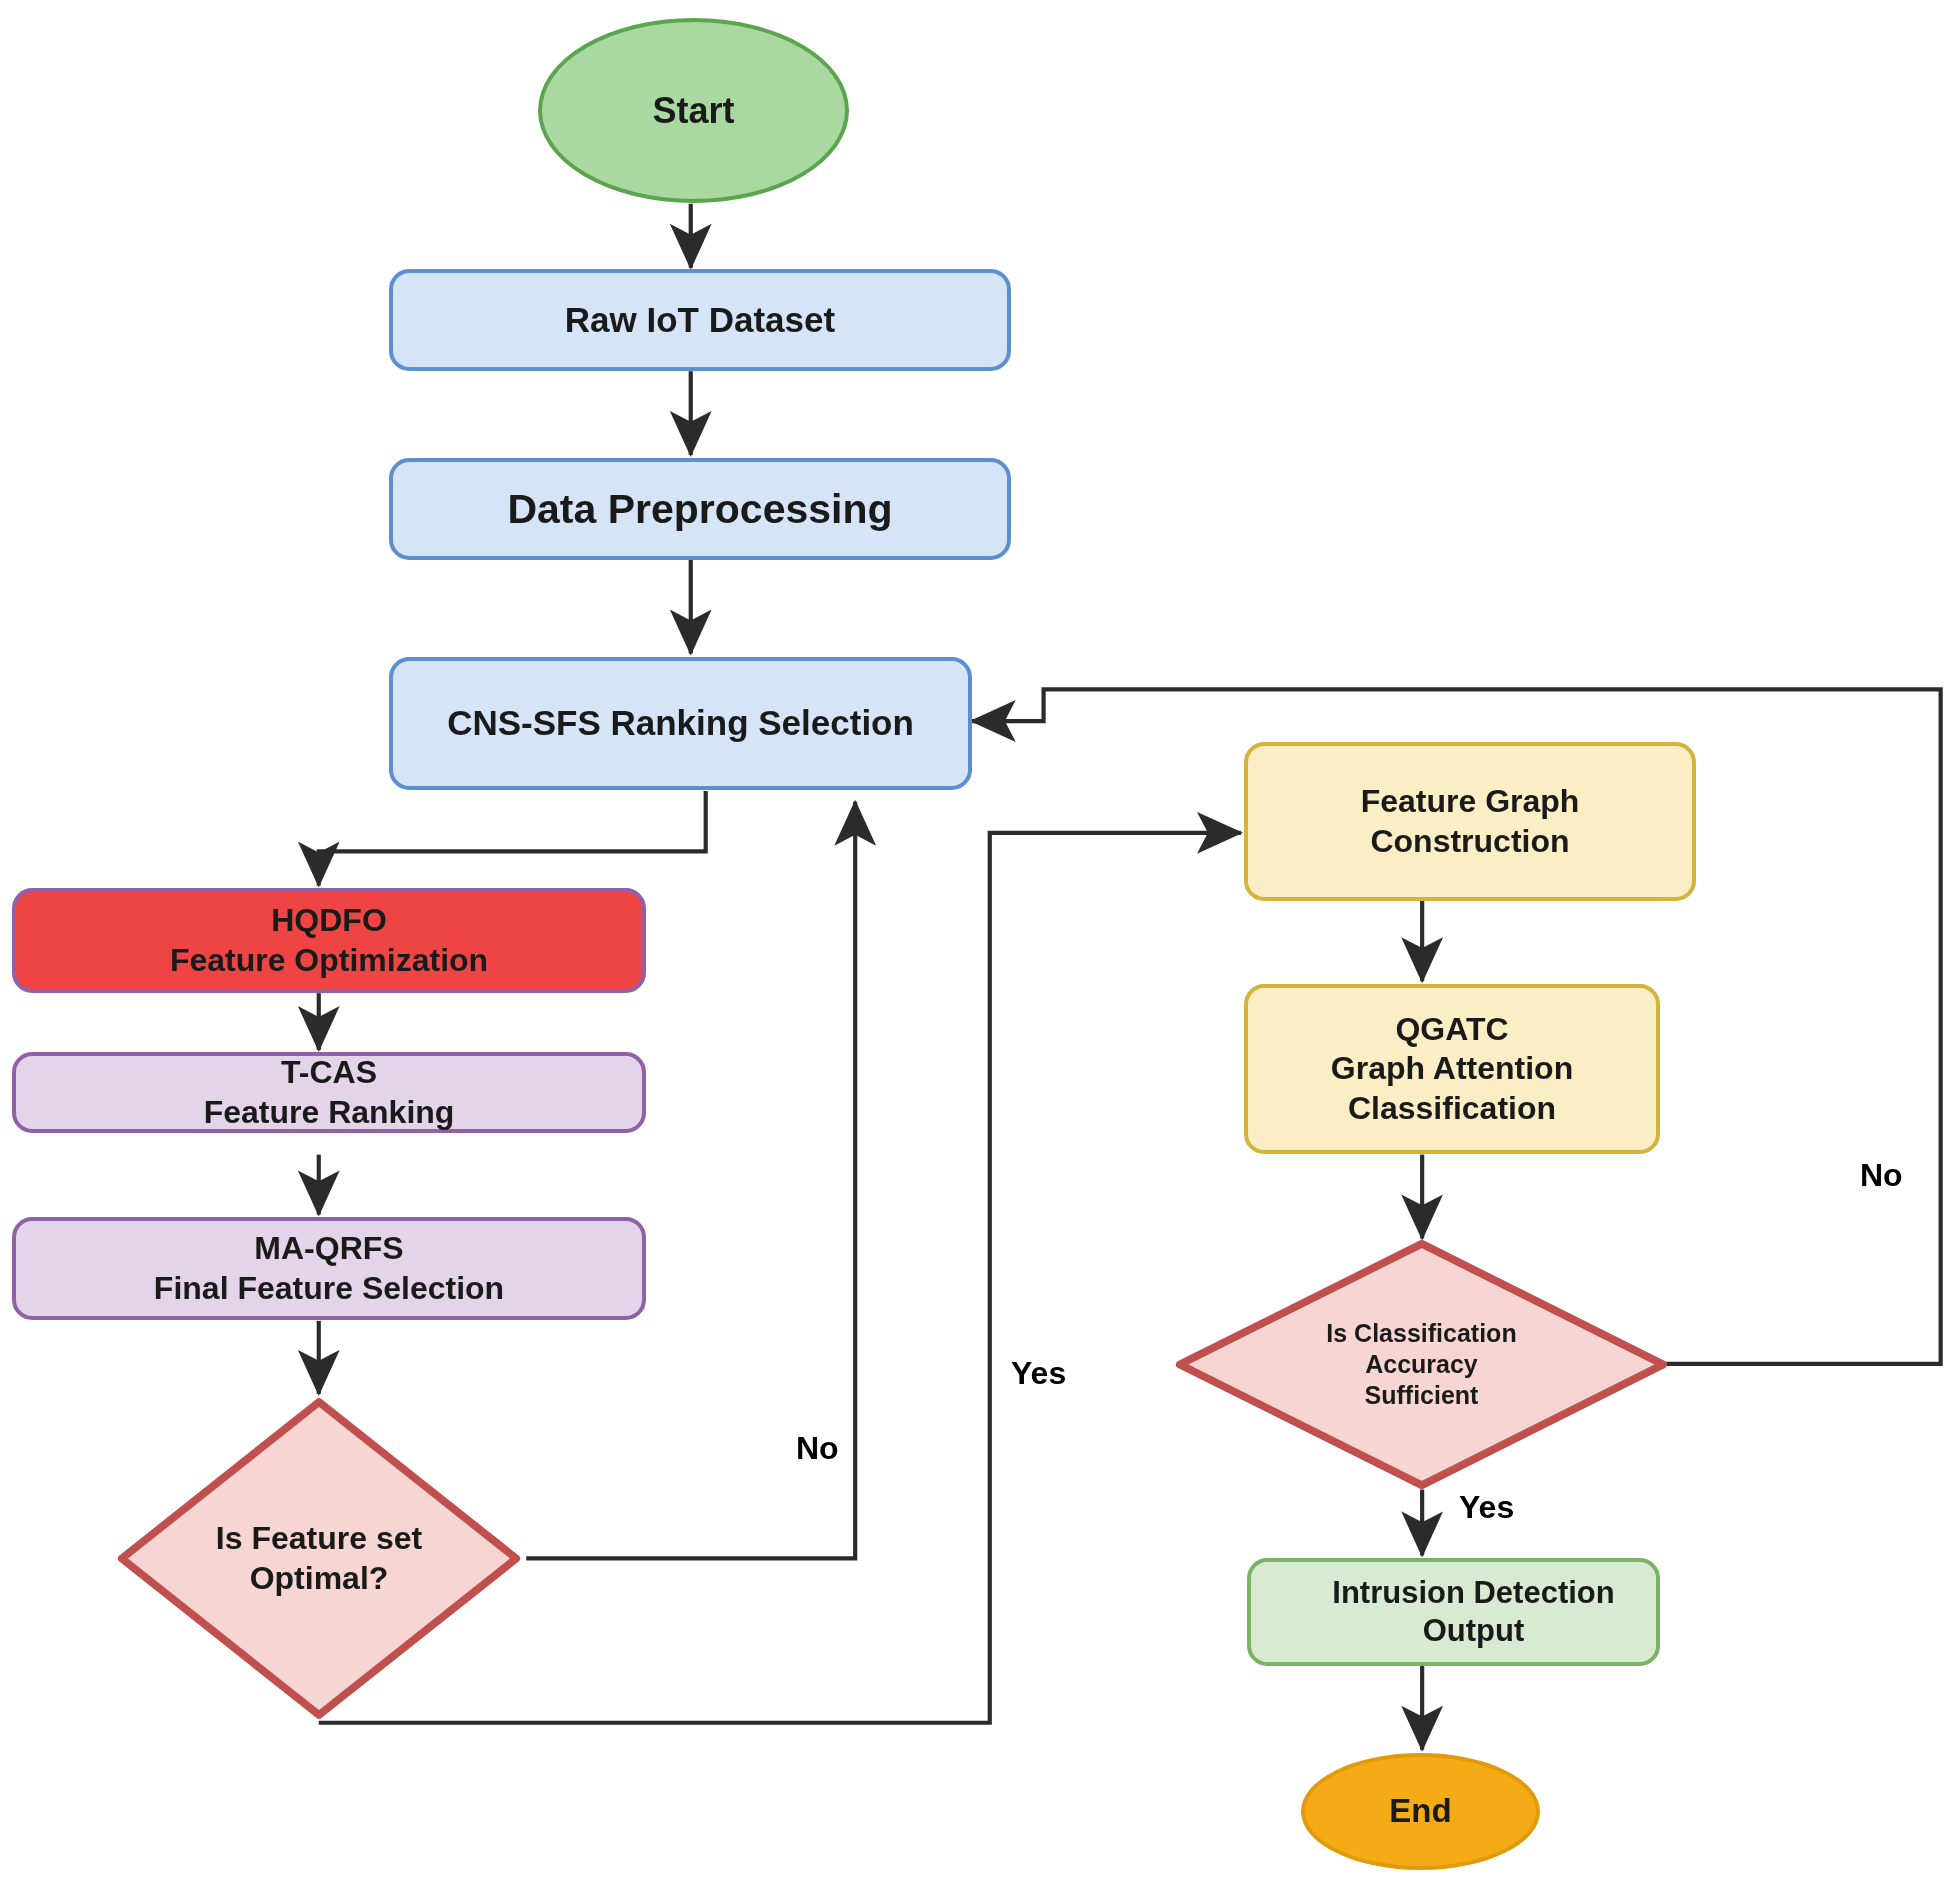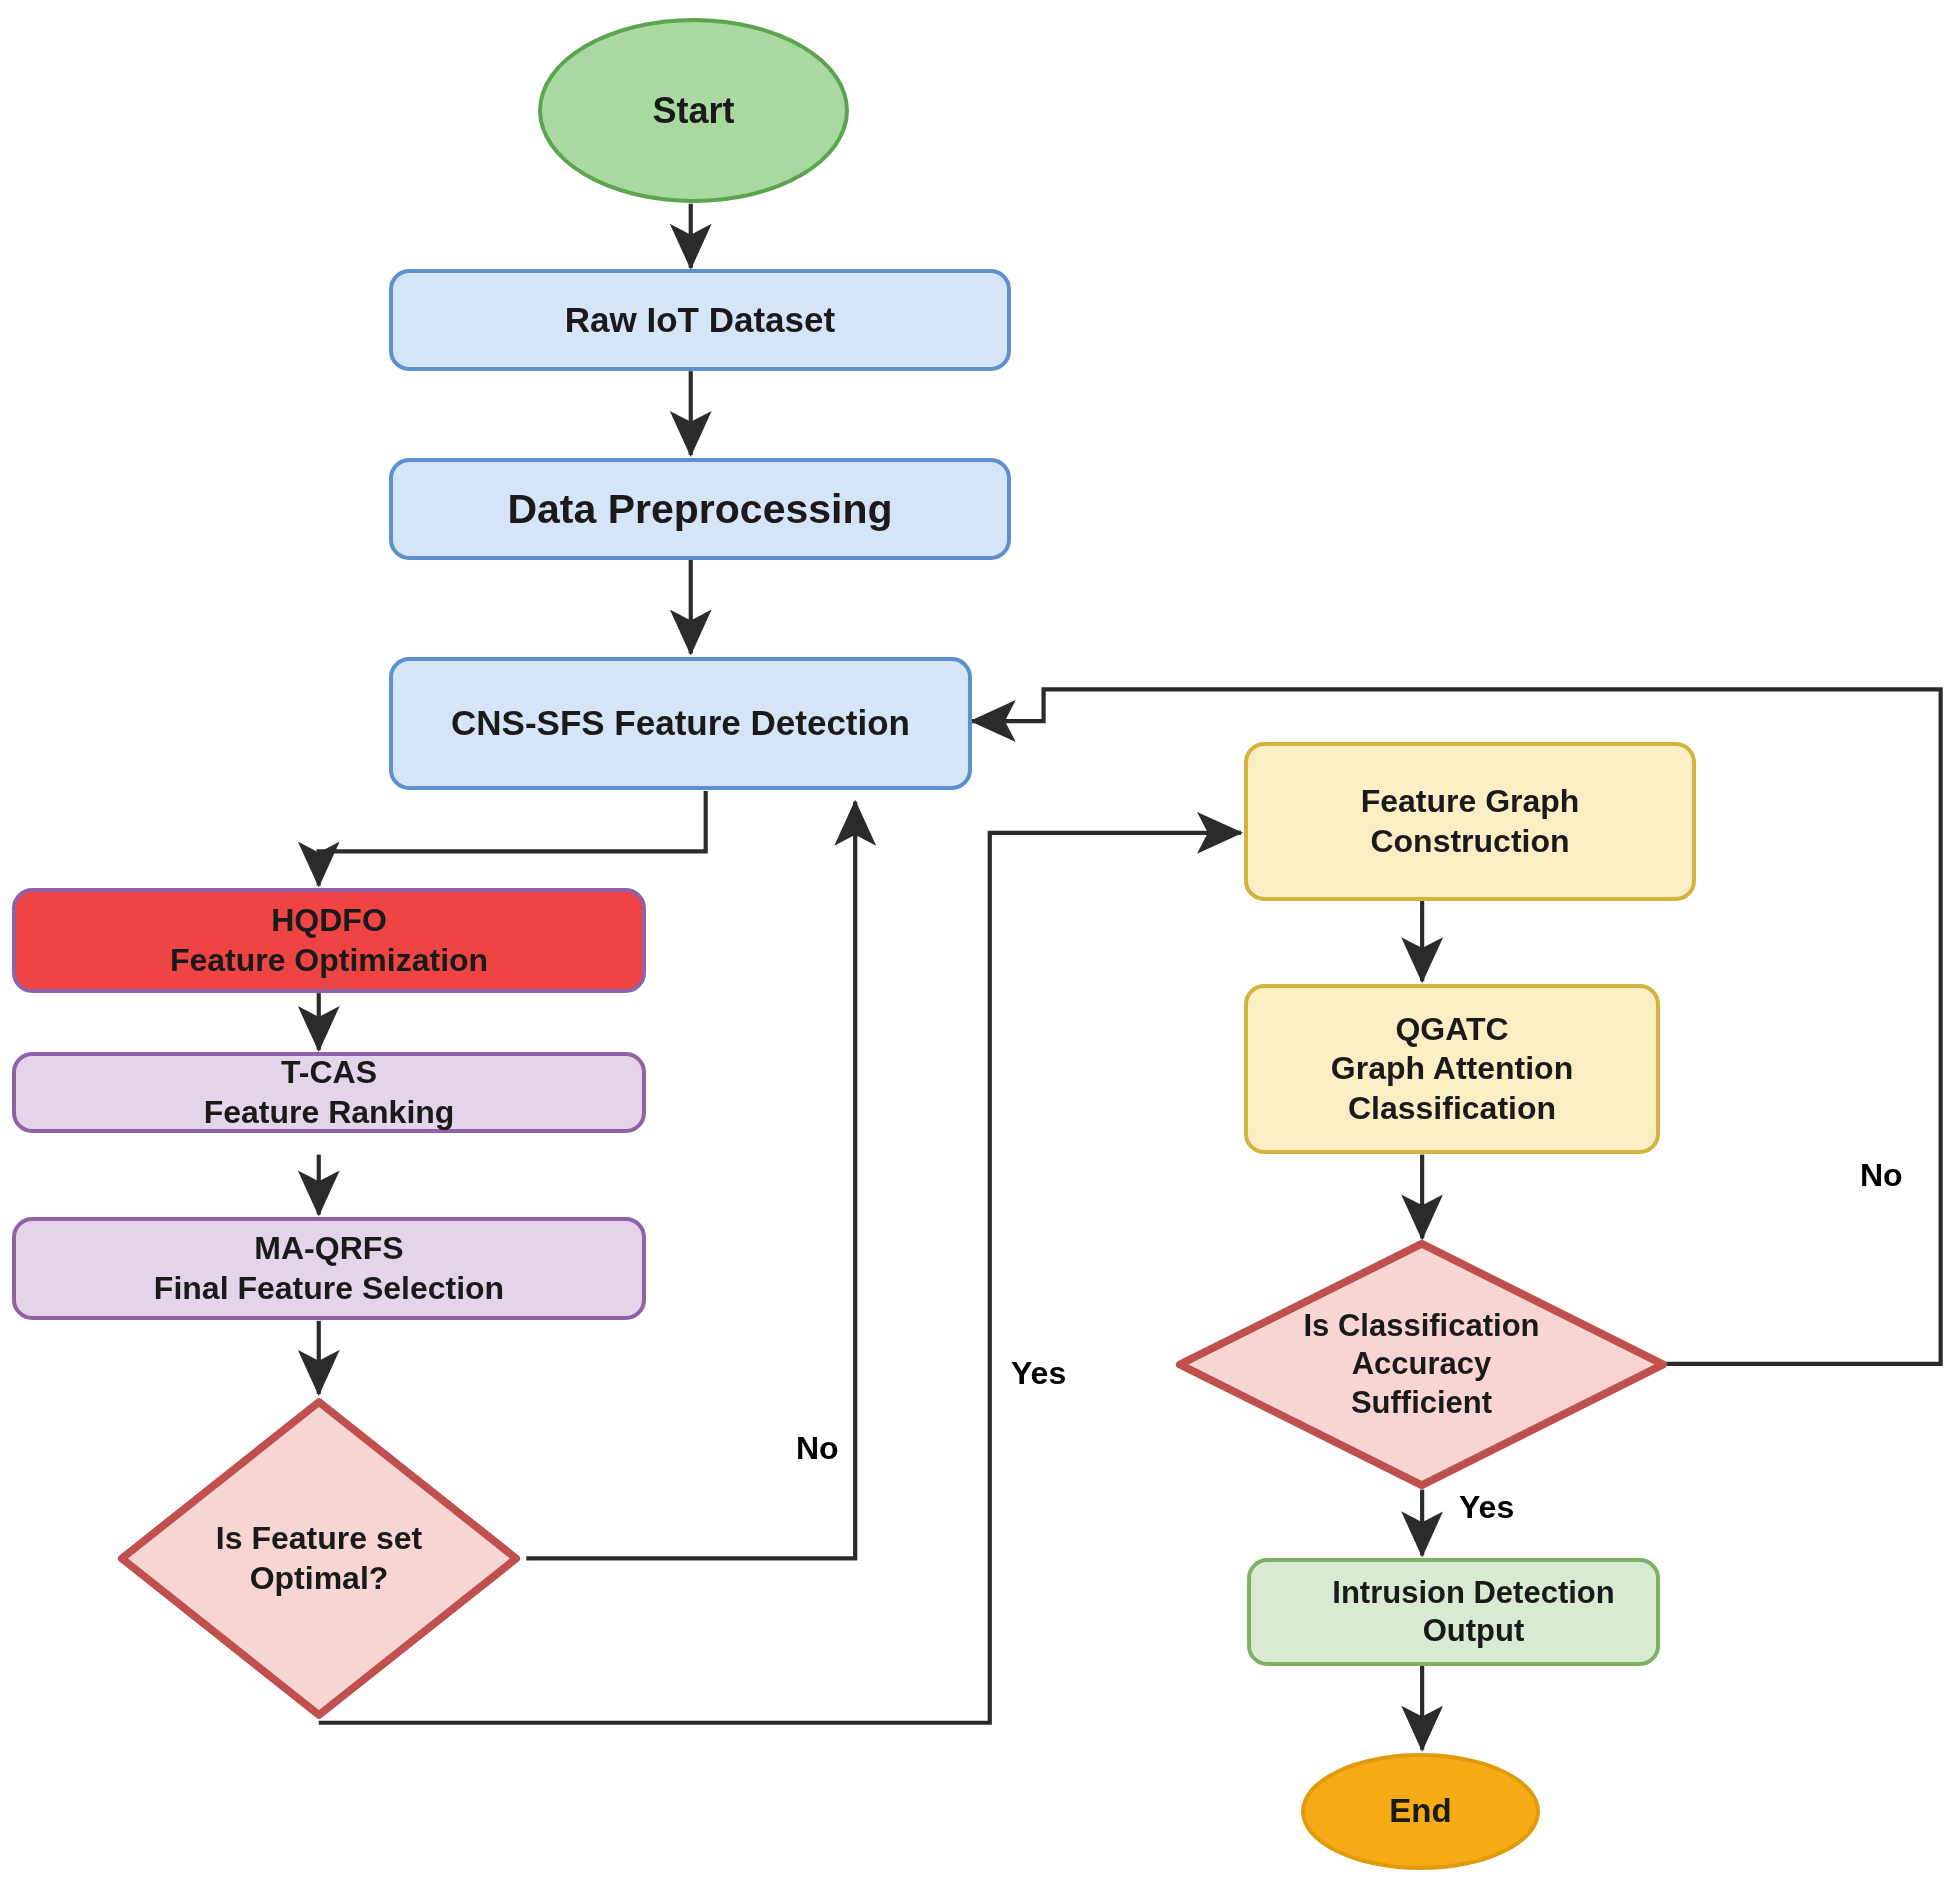--- a/index.html
+++ b/index.html
@@ -64,21 +64,21 @@
 
   <div class="node proc" style="left:389px;top:269px;width:622px;height:102px;background:#d6e4f7;border-color:#5b8fce;font-size:35px;">
     <span class="nodetext">Raw IoT Dataset</span>
   </div>
 
   <div class="node proc" style="left:389px;top:458px;width:622px;height:102px;background:#d6e4f7;border-color:#5b8fce;font-size:41px;">
     <span class="nodetext">Data Preprocessing</span>
   </div>
 
   <div class="node proc" style="left:389px;top:657px;width:583px;height:133px;background:#d6e4f7;border-color:#5b8fce;font-size:35px;">
-    <span class="nodetext">CNS-SFS Feature Detection</span>
+    <span class="nodetext">CNS-SFS Ranking Selection</span>
   </div>
 
   <div class="node proc" style="left:12px;top:888px;width:634px;height:105px;background:#ef4444;border-color:#9161a8;font-size:32px;">
     <span class="nodetext">HQDFO
 Feature Optimization</span>
   </div>
 
   <div class="node proc" style="left:12px;top:1052px;width:634px;height:81px;background:#e3d4ea;border-color:#9161a8;font-size:32px;">
     <span class="nodetext">T-CAS
 Feature Ranking</span>
@@ -107,21 +107,21 @@
   <div class="node proc" style="left:1244px;top:984px;width:416px;height:170px;background:#fbeec4;border-color:#d4b33c;font-size:32px;">
     <span class="nodetext">QGATC
 Graph Attention
 Classification</span>
   </div>
 
   <div class="diamond-wrap" style="left:1175px;top:1239px;width:493px;height:251px;">
     <svg width="493" height="251" viewBox="0 0 825 420" xmlns="http://www.w3.org/2000/svg">
       <polygon points="413,8 817,210 413,412 8,210" fill="#f7d5d3" stroke="#c0504d" stroke-width="13" stroke-linejoin="round"></polygon>
     </svg>
-    <div class="diamond-label" style="font-size:31px;align-items:center;">
+    <div class="diamond-label" style="font-size:25px;align-items:center;">
       <span class="nodetext">Is Classification
 Accuracy
 Sufficient</span>
     </div>
   </div>
 
   <div class="node proc" style="left:1247px;top:1558px;width:413px;height:108px;background:#d9ead3;border-color:#7cb265;font-size:31px;padding-left:40px;">
     <span class="nodetext">Intrusion Detection
 Output</span>
   </div>

